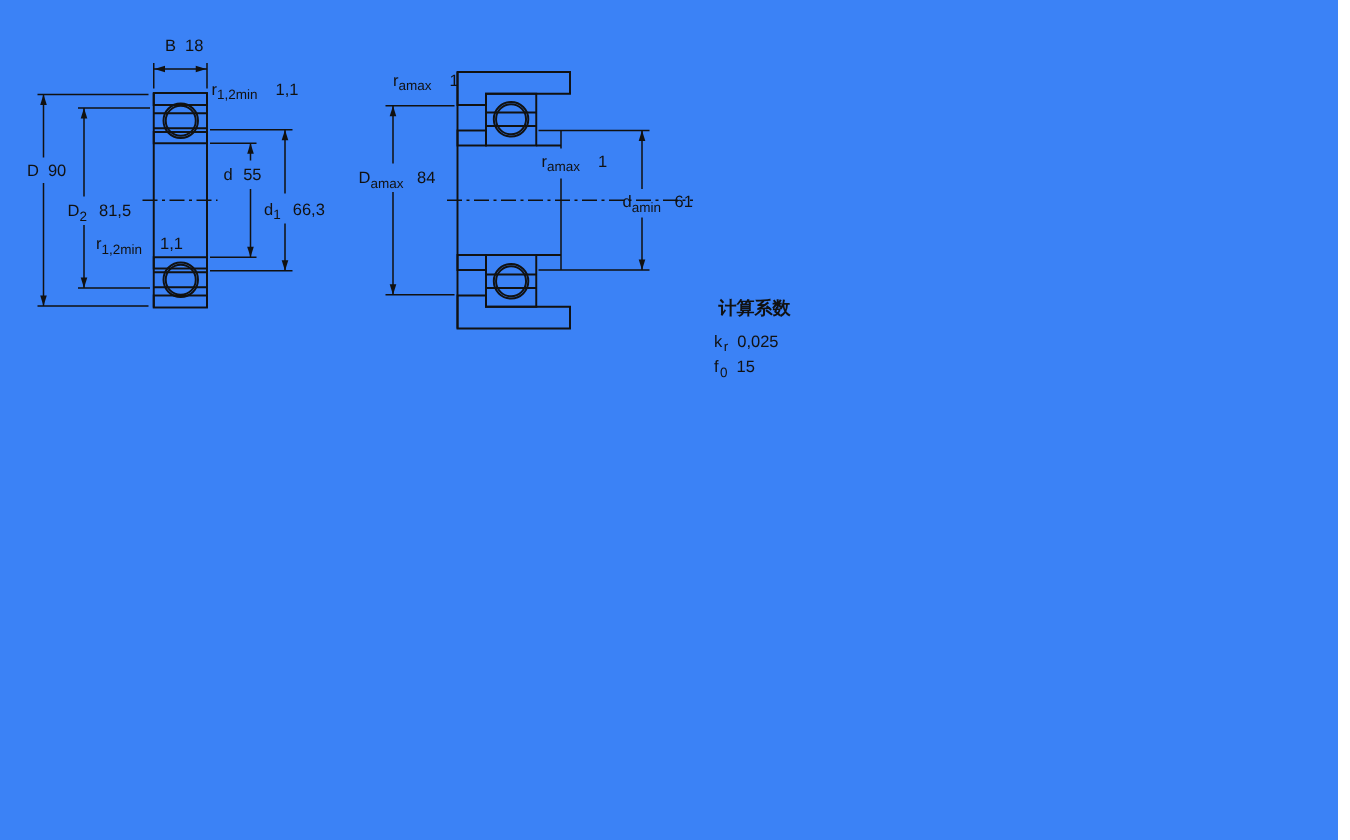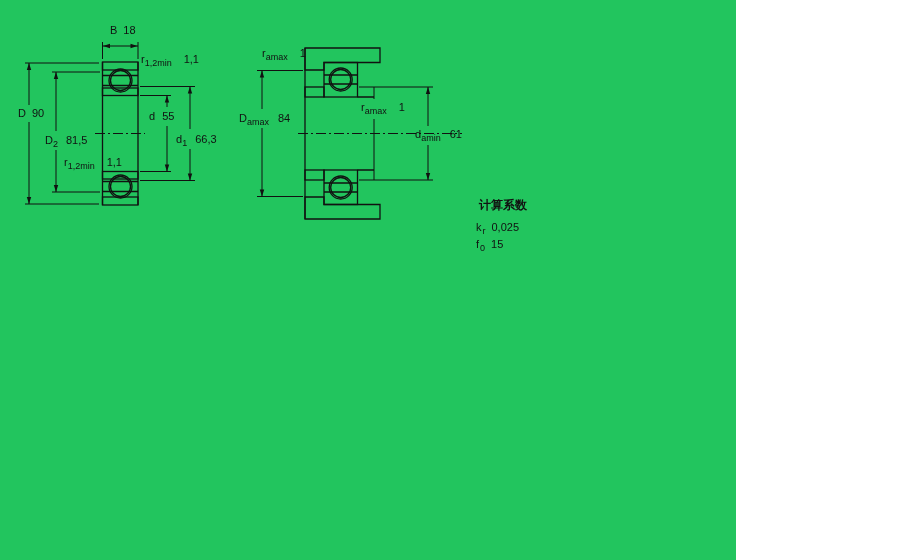--- a/index.html
+++ b/index.html
@@ -1,16 +1,16 @@
 <!DOCTYPE html>
 <html><head>
 <meta charset="utf-8">
 <style>
   html,body{margin:0;padding:0;background:#ffffff;}
-  .page{position:relative;width:736px;height:560px;background:#22c55e;overflow:hidden;
+  .page{position:relative;width:892px;height:560px;background:#3b82f6;overflow:hidden;
         font-family:"Liberation Sans","DejaVu Sans",sans-serif;text-align:right;}
   svg text{fill:#111;font-family:"Liberation Sans","DejaVu Sans",sans-serif;font-size:11px;}
   svg .sub{font-size:9px;}
   svg .ttl{font-size:12px;font-weight:bold;}
   svg .part{stroke:#111;stroke-width:1.3;fill:none;}
   svg .dim{stroke:#111;stroke-width:1;fill:none;}
   svg .arr{fill:#111;stroke:none;}
   svg .axis{stroke:#111;stroke-width:1;fill:none;stroke-dasharray:10 3 2 3;}
 </style>
 </head>

